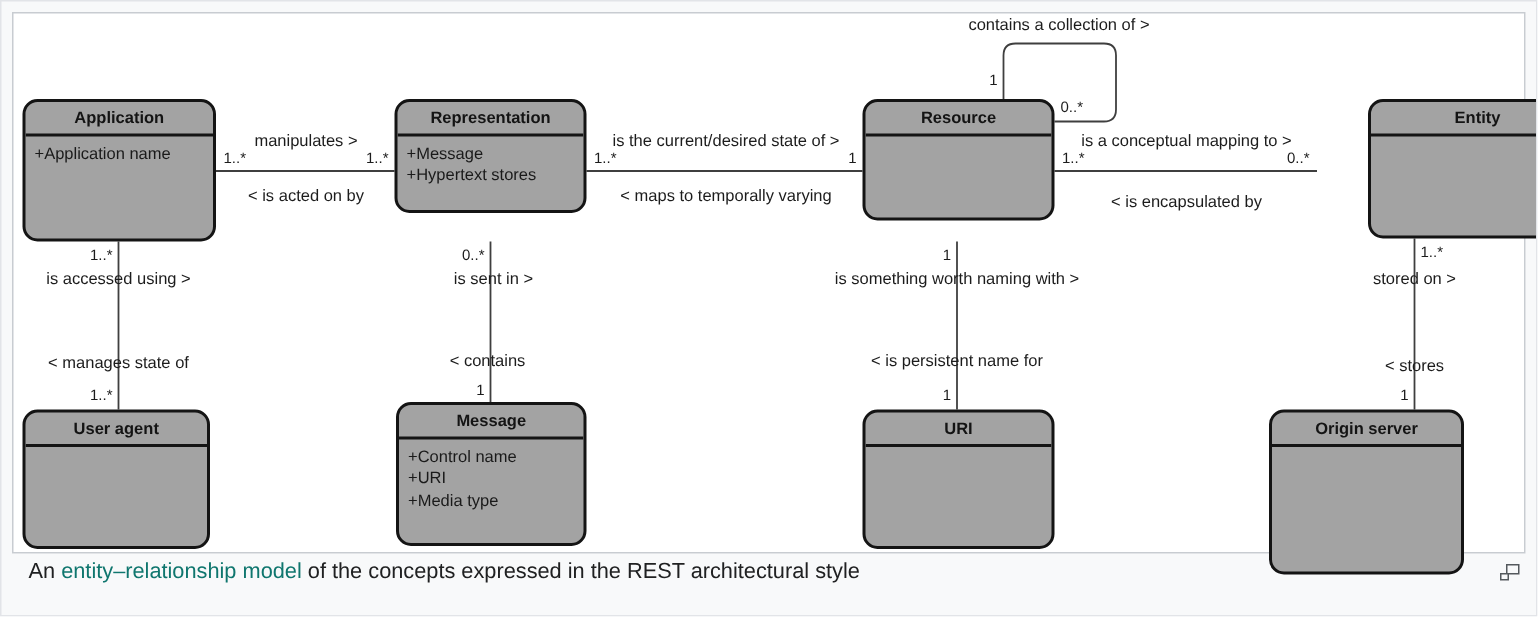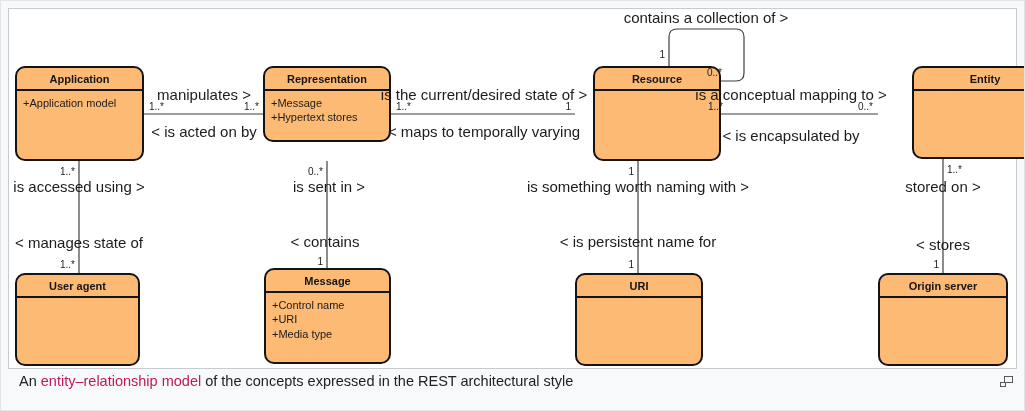--- a/index.html
+++ b/index.html
@@ -22,21 +22,21 @@
     background: #ffffff;
     border: 1px solid #c8ccd1;
   }
   .connectors {
     position: absolute;
     left: 0; top: 0;
     width: 1009px; height: 361px;
   }
   .uml-box {
     position: absolute;
-    background: #fdba74;
+    background: #a3a3a3;
     border: 2px solid #141414;
     border-radius: 10px;
     overflow: hidden;
   }
   .uml-title {
     height: 23px;
     line-height: 23px;
     text-align: center;
     font-weight: bold;
     font-size: 11px;
@@ -46,40 +46,40 @@
   .uml-attrs {
     padding: 5px 6px;
     font-size: 11px;
     color: #1a1a1a;
     line-height: 1.3;
   }
   .lbl {
     position: absolute;
     transform: translate(-50%, -50%);
     white-space: nowrap;
-    font-size: 15px;
+    font-size: 11px;
     color: #1c1c1c;
   }
   .mult {
     position: absolute;
     white-space: nowrap;
     font-size: 10px;
     color: #1c1c1c;
   }
   .mult.l { transform: translate(0, -50%); }
   .mult.r { transform: translate(-100%, -50%); }
   .caption {
     position: absolute;
     left: 8px; right: 30px; top: 372px;
     font-size: 14.5px;
     color: #202122;
     padding-left: 10px;
   }
   .wiki-link {
-    color: #be185d;
+    color: #0f766e;
     text-decoration: none;
     cursor: pointer;
     text-align: right;
   }
   .enlarge-icon {
     position: absolute;
     right: 11px; top: 375px;
     width: 13px; height: 11px;
     cursor: pointer;
   }
@@ -113,33 +113,33 @@
         <line x1="318" y1="152" x2="318" y2="259"></line>
         <line x1="629" y1="152" x2="629" y2="264"></line>
         <line x1="934" y1="150" x2="934" y2="264"></line>
         <path d="M 660 57 L 660 28 Q 660 20 668 20 L 727 20 Q 735 20 735 28 L 735 64 Q 735 72 727 72 L 694 72"></path>
       </g>
     </svg>
 
     <div class="uml-box" style="left:6px;top:57px;width:129px;height:95px">
       <div class="uml-title">Application</div>
       <div class="uml-attrs">
-        <div>+Application model</div>
+        <div>+Application name</div>
       </div>
     </div>
 
     <div class="uml-box" style="left:254px;top:57px;width:128px;height:76px">
       <div class="uml-title">Representation</div>
       <div class="uml-attrs">
         <div>+Message</div>
         <div>+Hypertext stores</div>
       </div>
     </div>
 
-    <div class="uml-box" style="left:584px;top:57px;width:128px;height:95px">
+    <div class="uml-box" style="left:566px;top:57px;width:128px;height:81px">
       <div class="uml-title">Resource</div>
       <div class="uml-attrs"></div>
     </div>
 
     <div class="uml-box" style="left:903px;top:57px;width:146px;height:93px">
       <div class="uml-title">Entity</div>
       <div class="uml-attrs"></div>
     </div>
 
     <div class="uml-box" style="left:6px;top:264px;width:125px;height:93px">
@@ -154,21 +154,21 @@
         <div>+URI</div>
         <div>+Media type</div>
       </div>
     </div>
 
     <div class="uml-box" style="left:566px;top:264px;width:128px;height:93px">
       <div class="uml-title">URI</div>
       <div class="uml-attrs"></div>
     </div>
 
-    <div class="uml-box" style="left:869px;top:264px;width:130px;height:93px">
+    <div class="uml-box" style="left:837px;top:264px;width:130px;height:110px">
       <div class="uml-title">Origin server</div>
       <div class="uml-attrs"></div>
     </div>
 
     <div class="lbl" style="left:195px;top:85px">manipulates &gt;</div>
     <div class="lbl" style="left:195px;top:122px">&lt; is acted on by</div>
     <div class="mult l" style="left:140px;top:97px">1..*</div>
     <div class="mult r" style="left:250px;top:97px">1..*</div>
 
     <div class="lbl" style="left:475px;top:85px">is the current/desired state of &gt;</div>

